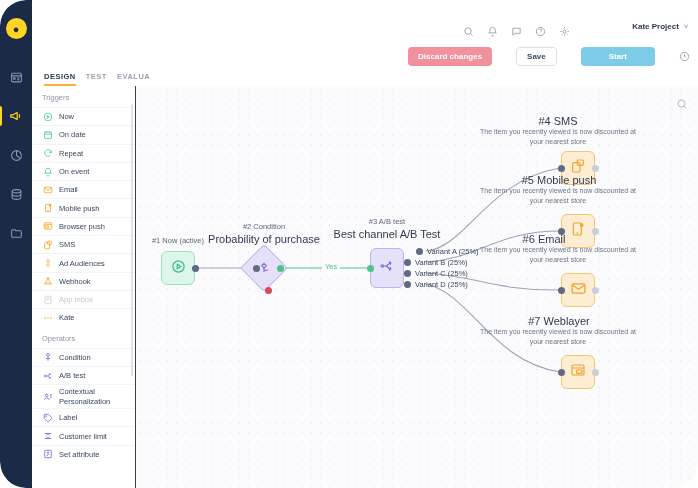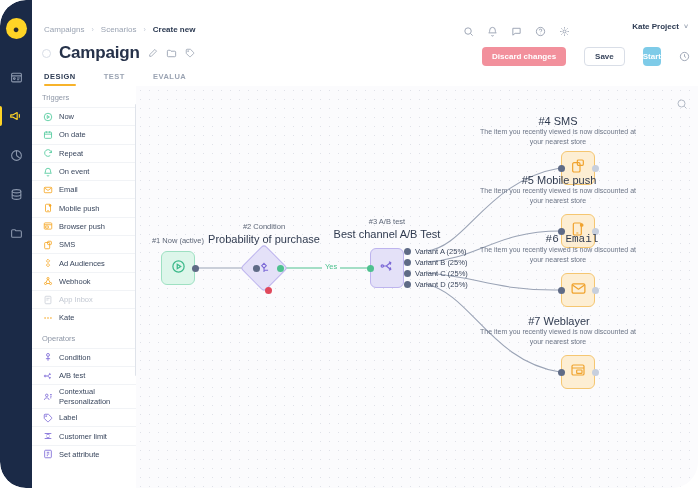--- a/index.html
+++ b/index.html
@@ -69,21 +69,21 @@
     border: 1.4px solid #d8dde6;
   }
   #page-title {
     font-size: 17px; color: #26324a; font-weight: bold;
     letter-spacing: -0.2px;
   }
   .title-icon { color: #9aa3b2; display: flex; align-items: center; }
 
   #tabs {
     position: absolute; left: 12px; top: 72px;
-    display: flex; gap: 28px;
+    display: flex; gap: 10px;
     font-size: 7.5px; font-weight: bold; letter-spacing: 0.5px;
     color: #9aa3b2;
   }
   #tabs .tab { position: relative; padding-bottom: 5px; }
   #tabs .tab.active { color: #2c3a52; }
   #tabs .tab.active::after {
     content: ""; position: absolute; left: 0; right: 0; bottom: 0;
     height: 2px; background: #f7b32b; border-radius: 1px;
   }
 
@@ -94,39 +94,39 @@
   }
   #account {
     position: absolute; right: 10px; top: 22px;
     display: flex; align-items: center; gap: 5px;
     font-size: 8px; font-weight: bold; color: #2c3a52;
   }
   #account .chev { color: #9aa3b2; font-size: 7px; }
 
   #actions {
     position: absolute; right: 8px; top: 47px;
-    display: flex; align-items: center; gap: 18px;
+    display: flex; align-items: center; gap: 24px;
   }
   .btn {
     height: 19px; border-radius: 4px;
     display: flex; align-items: center; justify-content: center;
     font-size: 8px; font-weight: bold; padding: 0 10px;
     white-space: nowrap;
   }
   .btn-discard { background: #f2909c; color: #ffffff; }
   .btn-save { background: #ffffff; color: #39465d; border: 1px solid #d9dee7; }
-  .btn-start { background: #7ecbe8; color: #ffffff; padding: 0 0; }
+  .btn-start { background: #7ecbe8; color: #ffffff; padding: 0 28px; }
   .btn-history { color: #98a1b1; display: flex; align-items: center; }
 
   
   #panel {
     position: absolute; left: 32px; top: 86px;
     width: 108px; height: 402px;
     background: #ffffff;
-    border-right: 1px solid #404040;
+    border-right: 5px solid #404040;
     overflow: hidden;
   }
   .panel-group {
     font-size: 7.5px; color: #8d96a6;
     padding: 7px 0 5px 10px;
   }
   .panel-item {
     display: flex; align-items: center; gap: 6px;
     height: 18.3px; padding-left: 10px;
     font-size: 7.5px; color: #39465d;
@@ -270,48 +270,21 @@
       <span>
         <svg width="13" height="13" viewBox="0 0 24 24" fill="none" stroke="currentColor" stroke-width="2" stroke-linejoin="round">
           <path d="M3 7a2 2 0 012-2h4l2 2h8a2 2 0 012 2v8a2 2 0 01-2 2H5a2 2 0 01-2-2V7z"></path>
         </svg>
       </span>
     </div>
   </div>
 
   <div id="header">
 
-    <div id="breadcrumb">
-      <span>Campaigns</span>
-      <span class="crumb-sep">›</span>
-      <span>Scenarios</span>
-      <span class="crumb-sep">›</span>
-      <span class="crumb-current">Create new</span>
-    </div>
-
-    <div id="title-row">
-      <span class="title-dot"></span>
-      <span id="page-title">Campaign</span>
-      <span class="title-icon">
-        <svg width="10" height="10" viewBox="0 0 24 24" fill="none" stroke="currentColor" stroke-width="2" stroke-linejoin="round">
-          <path d="M16.5 3.5l4 4L8 20H4v-4L16.5 3.5z"></path>
-        </svg>
-      </span>
-      <span class="title-icon">
-        <svg width="11" height="11" viewBox="0 0 24 24" fill="none" stroke="currentColor" stroke-width="2" stroke-linejoin="round">
-          <path d="M3 7a2 2 0 012-2h4l2 2h8a2 2 0 012 2v8a2 2 0 01-2 2H5a2 2 0 01-2-2V7z"></path>
-        </svg>
-      </span>
-      <span class="title-icon">
-        <svg width="10" height="10" viewBox="0 0 24 24" fill="none" stroke="currentColor" stroke-width="2" stroke-linejoin="round">
-          <path d="M20.6 13.4l-7.2 7.2a2 2 0 01-2.8 0l-7-7A2 2 0 013 12.2V5a2 2 0 012-2h7.2a2 2 0 011.4.6l7 7a2 2 0 010 2.8z"></path>
-          <circle cx="7.5" cy="7.5" r="1.2"></circle>
-        </svg>
-      </span>
-    </div>
+
 
     <div id="tabs">
       <div class="tab active">DESIGN</div>
       <div class="tab">TEST</div>
       <div class="tab">EVALUA</div>
     </div>
 
     <div id="header-icons">
       <span>
         <svg width="11" height="11" viewBox="0 0 24 24" fill="none" stroke="currentColor" stroke-width="2">
@@ -594,21 +567,21 @@
       <span>
         <svg width="16" height="16" viewBox="0 0 24 24" fill="none" stroke="currentColor" stroke-width="1.8">
           <circle cx="5" cy="12" r="1.8"></circle>
             <path d="M7 12h4l6-5M11 12l6 5"></path>
           <path d="M15 5.5l2.6 1.5L17 9.8M15 18.5l2.6-1.5L17 14.2"></path>
         </svg>
       </span>
     </div>
     <div class="port port-green" style="left:231px; top:178.5px;"></div>
 
-    <div class="variant-row" style="left:268px; top:161px;">
+    <div class="variant-row" style="left:280px; top:161px;">
       <span class="port port-dark" style="position:relative; left:0; top:0;"></span>
       <span>Variant A (25%)</span>
     </div>
     <div class="variant-row" style="left:268px; top:172px;">
       <span class="port port-dark" style="position:relative; left:0; top:0;"></span>
       <span>Variant B (25%)</span>
     </div>
     <div class="variant-row" style="left:268px; top:183px;">
       <span class="port port-dark" style="position:relative; left:0; top:0;"></span>
       <span>Variant C (25%)</span>
@@ -638,21 +611,21 @@
         <svg width="16" height="16" viewBox="0 0 24 24" fill="none" stroke="currentColor" stroke-width="1.8" stroke-linejoin="round">
           <rect x="5" y="3" width="12" height="18" rx="2"></rect>
             <path d="M9.5 18h3"></path>
             <circle cx="17.5" cy="6" r="2.8" fill="currentColor" stroke="none"></circle>
         </svg>
       </span>
     </div>
     <div class="port port-dark" style="left:422px; top:141.5px;"></div>
     <div class="port port-light" style="left:456px; top:141.5px;"></div>
 
-    <div class="node-title" style="left:381px; top:147px; width:110px;font-family:Liberation Mono, monospace;">#6 Email</div>
+    <div class="node-title" style="left:353px; top:147px; width:110px;">#6 Email</div>
     <div class="node-desc" style="left:337px; top:159px;">The item you recently viewed is now discounted at your nearest store</div>
     <div class="node-box node-action" style="left:425px; top:187px;">
       <span>
         <svg width="17" height="17" viewBox="0 0 24 24" fill="none" stroke="currentColor" stroke-width="1.8" stroke-linejoin="round">
           <rect x="3" y="5.5" width="18" height="13" rx="2"></rect>
             <path d="M3.5 7l8.5 6 8.5-6"></path>
         </svg>
       </span>
     </div>
     <div class="port port-dark" style="left:422px; top:200.5px;"></div>

